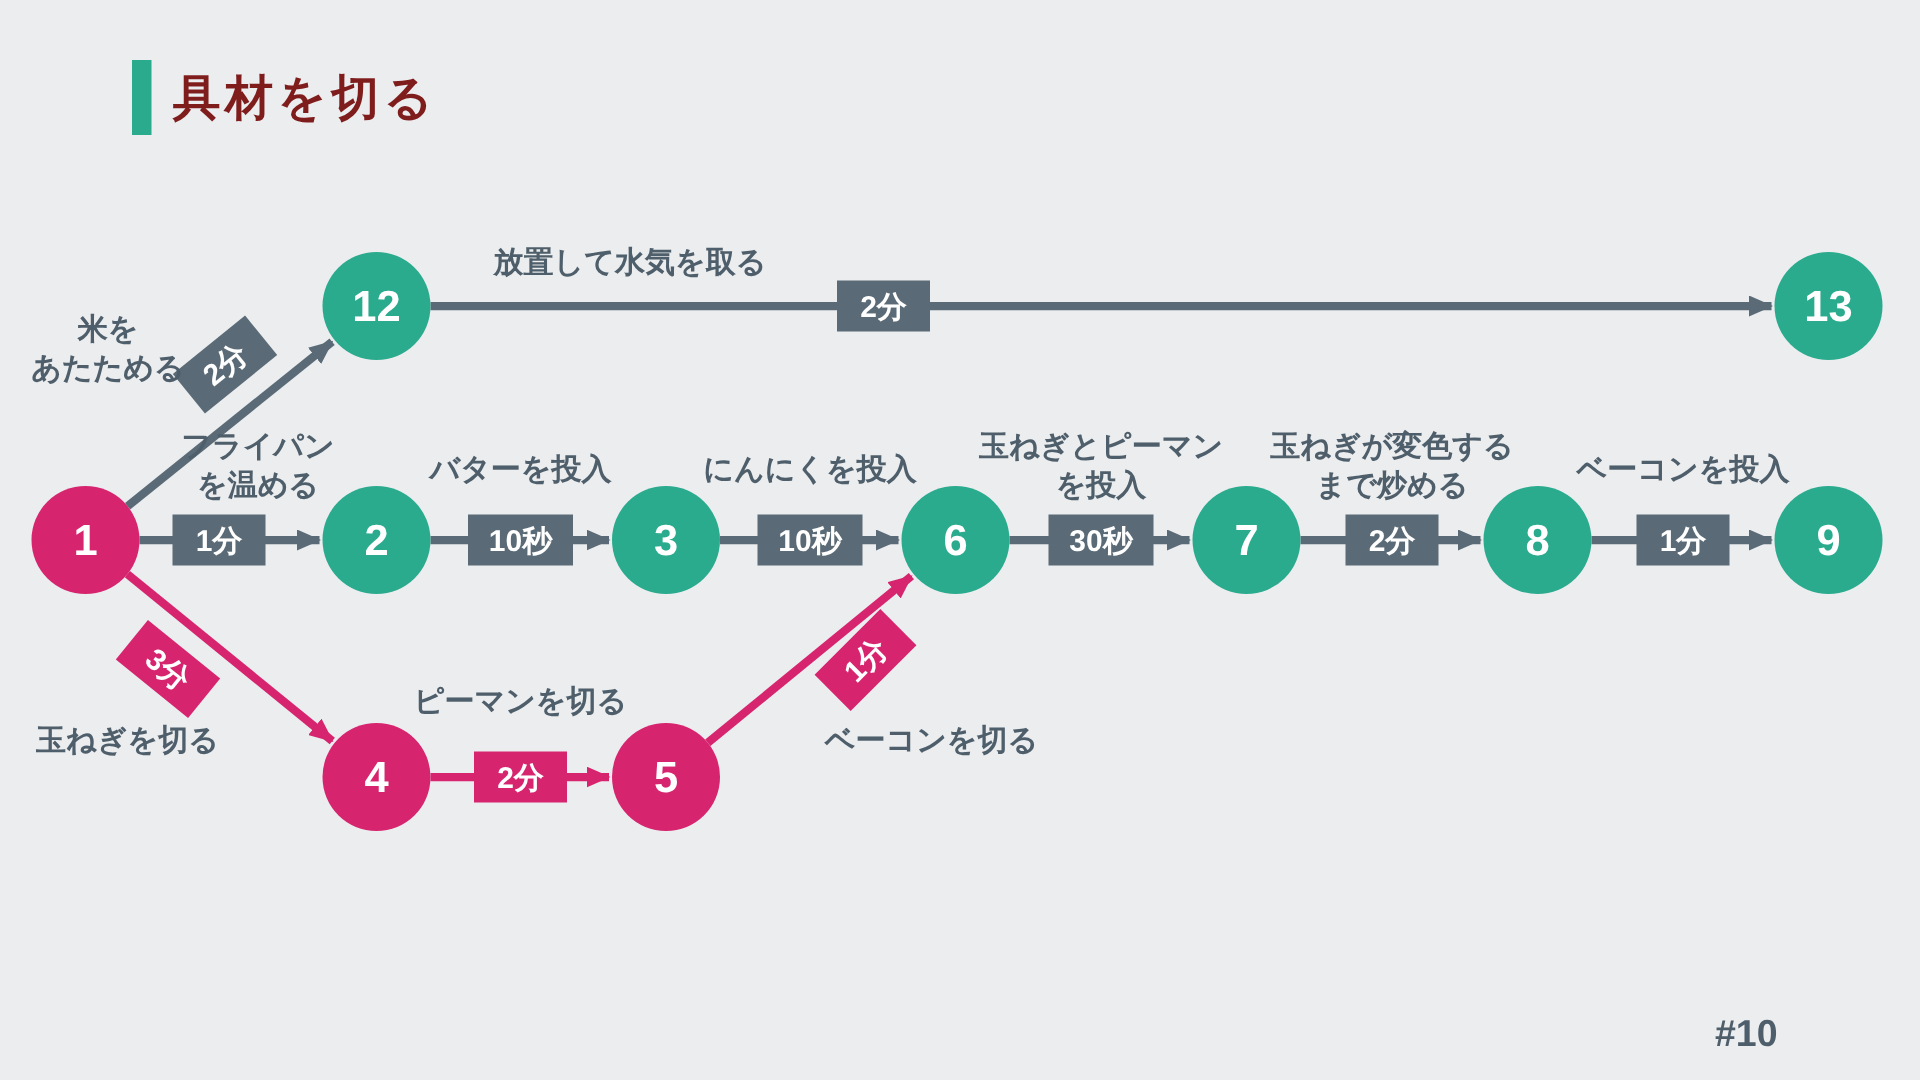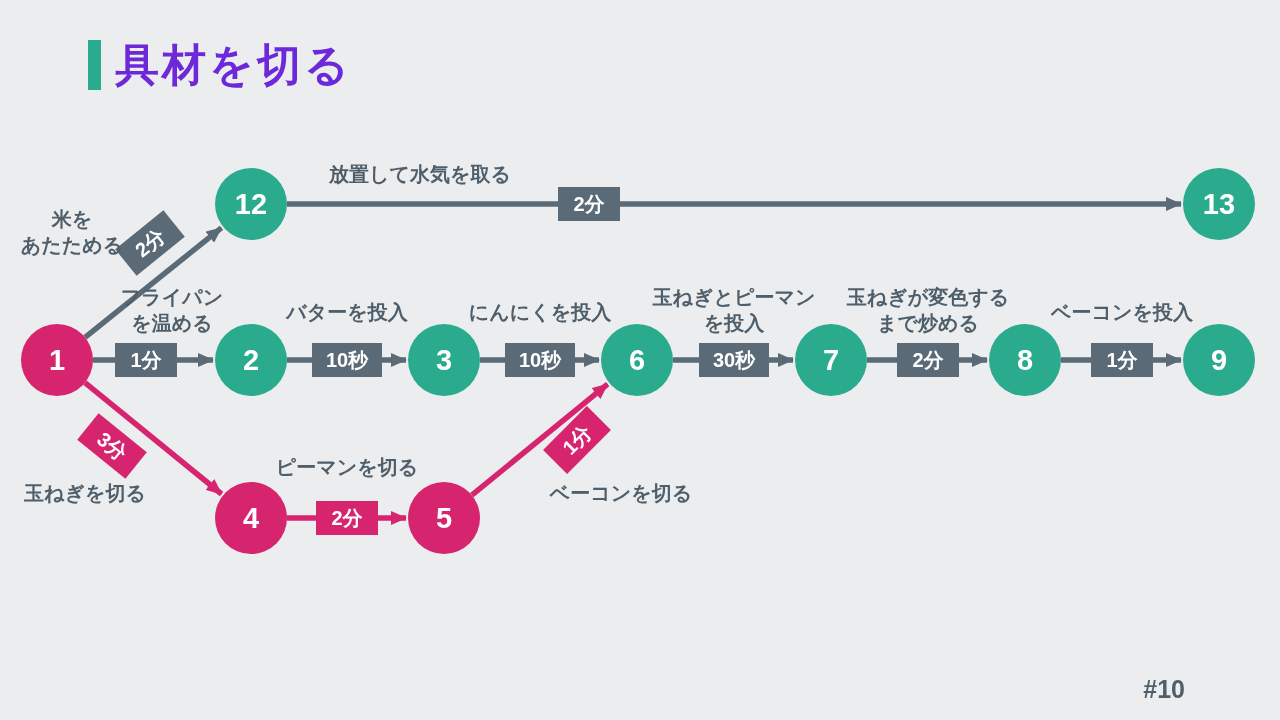--- a/index.html
+++ b/index.html
@@ -19,23 +19,23 @@
     align-items: center;
     gap: 14px;
     z-index: 2;
   }
   .title-bar {
     width: 13px;
     height: 50px;
     background: #2aab8e;
   }
   .title-text {
-    font-size: 44px;
-    font-weight: bold;
-    color: #6d28d9;
+    font-size: 32px;
+    font-weight: bold;
+    color: #7f1d1d;
     letter-spacing: 3px;
     line-height: 1;
   }
   svg.diagram {
     position: absolute;
     left: 0;
     top: 0;
   }
   .edge-label {
     font-weight: bold;

